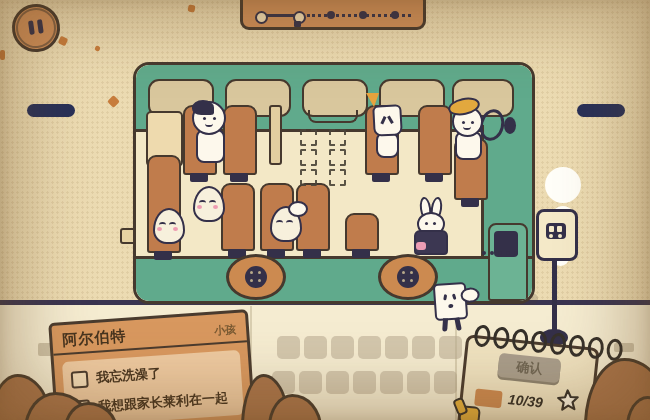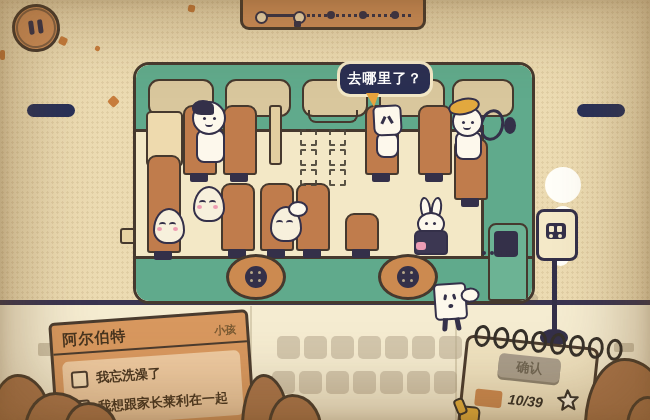--- a/index.html
+++ b/index.html
@@ -257,23 +257,20 @@
   </div>
   <div class="abs wheel" style="left:378px;top:254px;">
     <div class="abs hub">
       <div class="abs hubdot" style="left:5px;top:5px;"></div>
       <div class="abs hubdot" style="left:13px;top:5px;"></div>
       <div class="abs hubdot" style="left:5px;top:13px;"></div>
       <div class="abs hubdot" style="left:13px;top:13px;"></div>
     </div>
   </div>
 
-  <div class="abs bubble">
-      <span>去哪里了？</span>
-    </div>
   <div class="abs btail"></div>
 
   <div class="abs ticket">
     <div class="abs teye" style="left:8px;top:9px;transform:rotate(14deg);"></div>
     <div class="abs teye" style="left:17px;top:9px;transform:rotate(-14deg);"></div>
     <div class="abs" style="left:12px;top:19px;width:5px;height:4px;background:var(--ink);border-radius:50%;"></div>
     <div class="abs tleg" style="left:5px;transform:rotate(8deg);"></div>
     <div class="abs tleg" style="left:18px;transform:rotate(-8deg);"></div>
     <div class="abs thought" style="left:25px;top:4px;width:15px;height:11px;"></div>
   </div>

